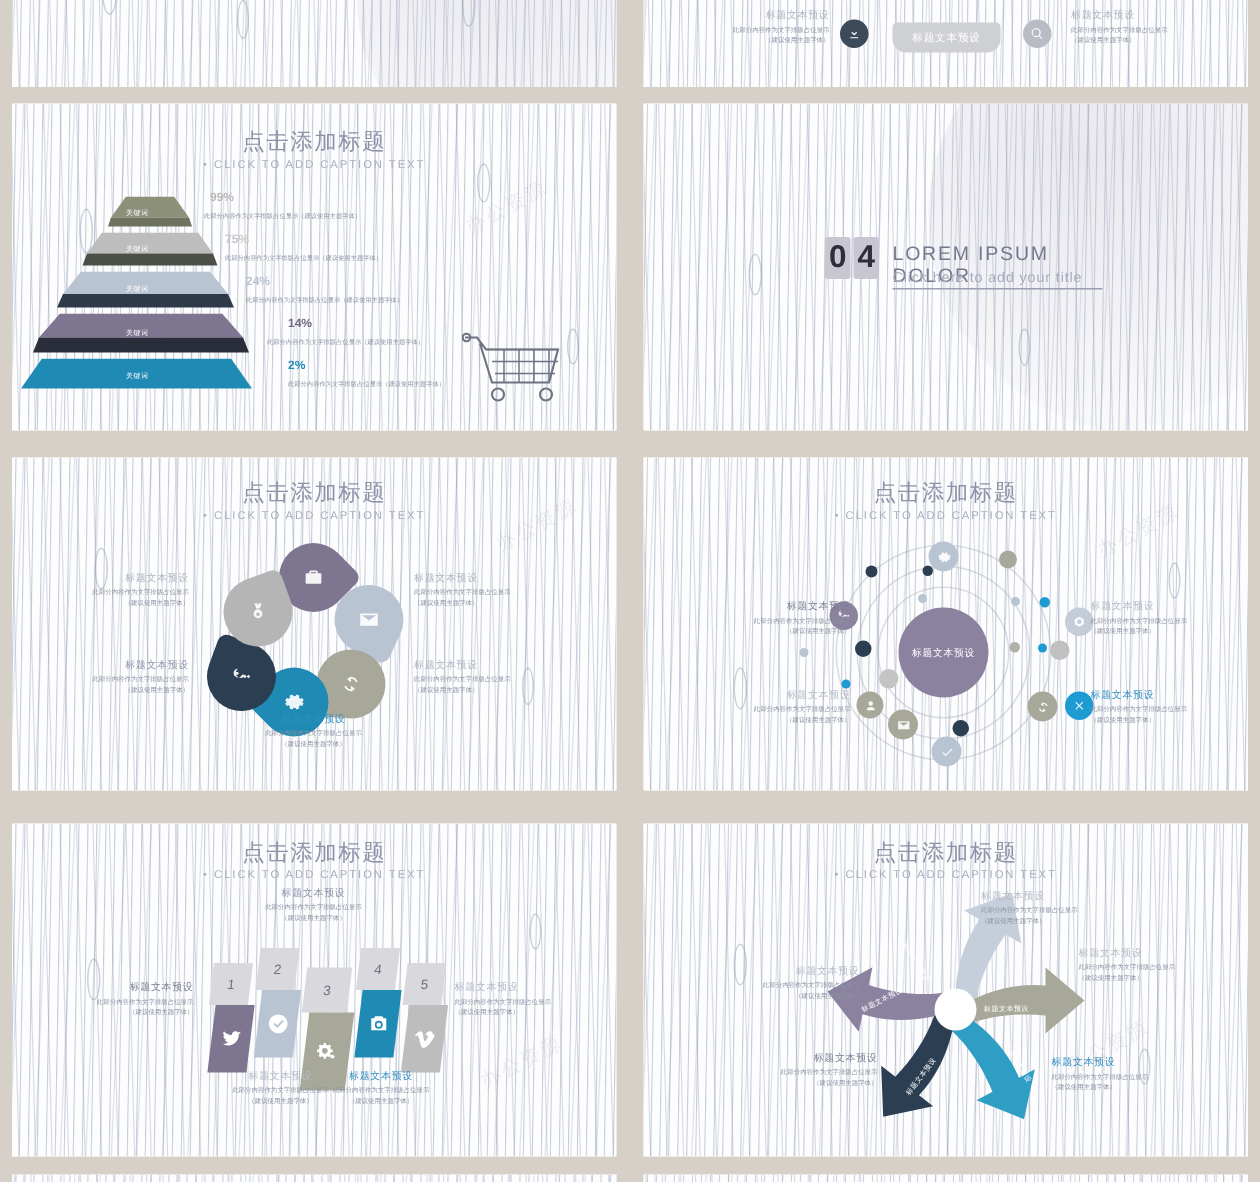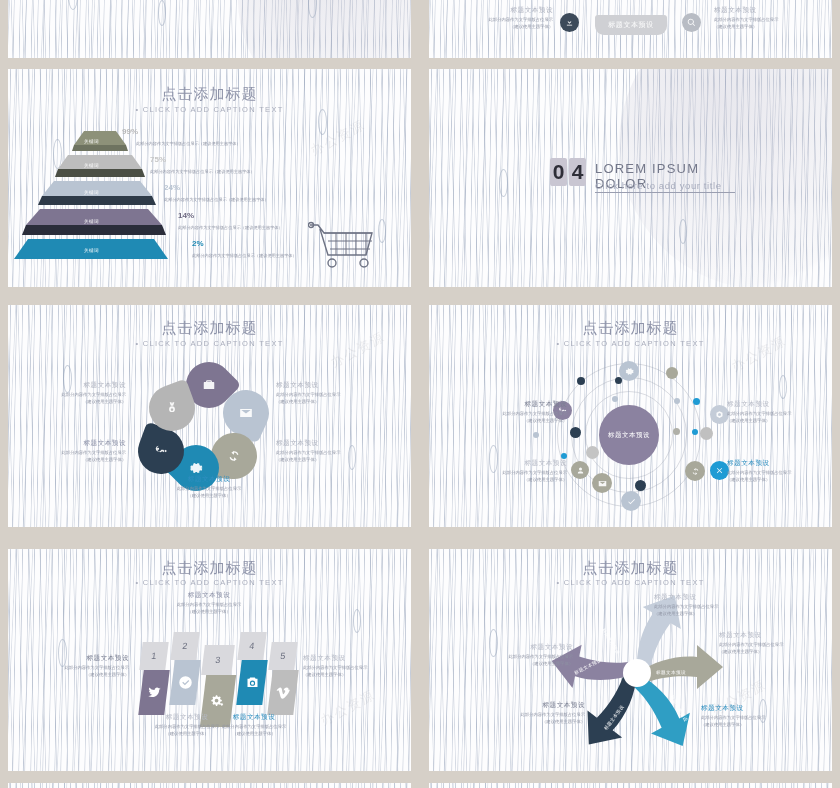--- a/index.html
+++ b/index.html
@@ -273,30 +273,30 @@
         <polygon points="4,16 140,16 144,26 0,26" fill="#2a2d3a"></polygon>
       </svg>
       <div style="position:absolute;left:76px;top:150px;font-size:4.6px;color:#fff;letter-spacing:.4px;">关键词</div>
 
       <svg style="position:absolute;left:2px;top:170px;" width="170" height="26" viewBox="0 0 170 26">
         <polygon points="18,0 144,0 158,20 4,20" fill="#1f8ab4"></polygon>
       </svg>
       <div style="position:absolute;left:76px;top:179px;font-size:4.6px;color:#fff;letter-spacing:.4px;">关键词</div>
     </div>
 
-    <div class="pct" style="left:114px;top:58px;color:#b9b9b9;">99%</div>
+    <div class="pct" style="left:132px;top:58px;color:#b9b9b9;">99%</div>
     <div class="pline" style="left:128px;top:72px;">此部分内容作为文字排版占位显示（建议使用主题字体）</div>
 
     <div class="pct" style="left:142px;top:86px;color:#c6c6c6;">75%</div>
     <div class="pline" style="left:142px;top:100px;">此部分内容作为文字排版占位显示（建议使用主题字体）</div>
 
     <div class="pct" style="left:156px;top:114px;color:#b9c4d2;text-align:center;">24%</div>
     <div class="pline" style="left:156px;top:128px;">此部分内容作为文字排版占位显示（建议使用主题字体）</div>
 
-    <div class="pct" style="left:170px;top:142px;color:#6e6a82;">14%</div>
+    <div class="pct" style="left:184px;top:142px;color:#6e6a82;">14%</div>
     <div class="pline" style="left:170px;top:156px;">此部分内容作为文字排版占位显示（建议使用主题字体）</div>
 
     <div class="pct" style="left:184px;top:170px;color:#1f8ab4;">2%</div>
     <div class="pline" style="left:184px;top:184px;">此部分内容作为文字排版占位显示（建议使用主题字体）</div>
 
     <svg class="cart" style="left:300px;top:150px;" width="70" height="52" viewBox="0 0 70 52">
       <path d="M2 6h8l6 8h48l-6 22H20L12 10" fill="none" stroke="#6e7384" stroke-width="1.4"></path>
       <path d="M16 14h48M20 22h44M22 30h40" stroke="#6e7384" stroke-width="1"></path>
       <path d="M28 14v22M38 14v22M48 14v22M58 14v22" stroke="#6e7384" stroke-width="1"></path>
       <circle cx="24" cy="44" r="4" fill="none" stroke="#6e7384" stroke-width="1.4"></circle>

